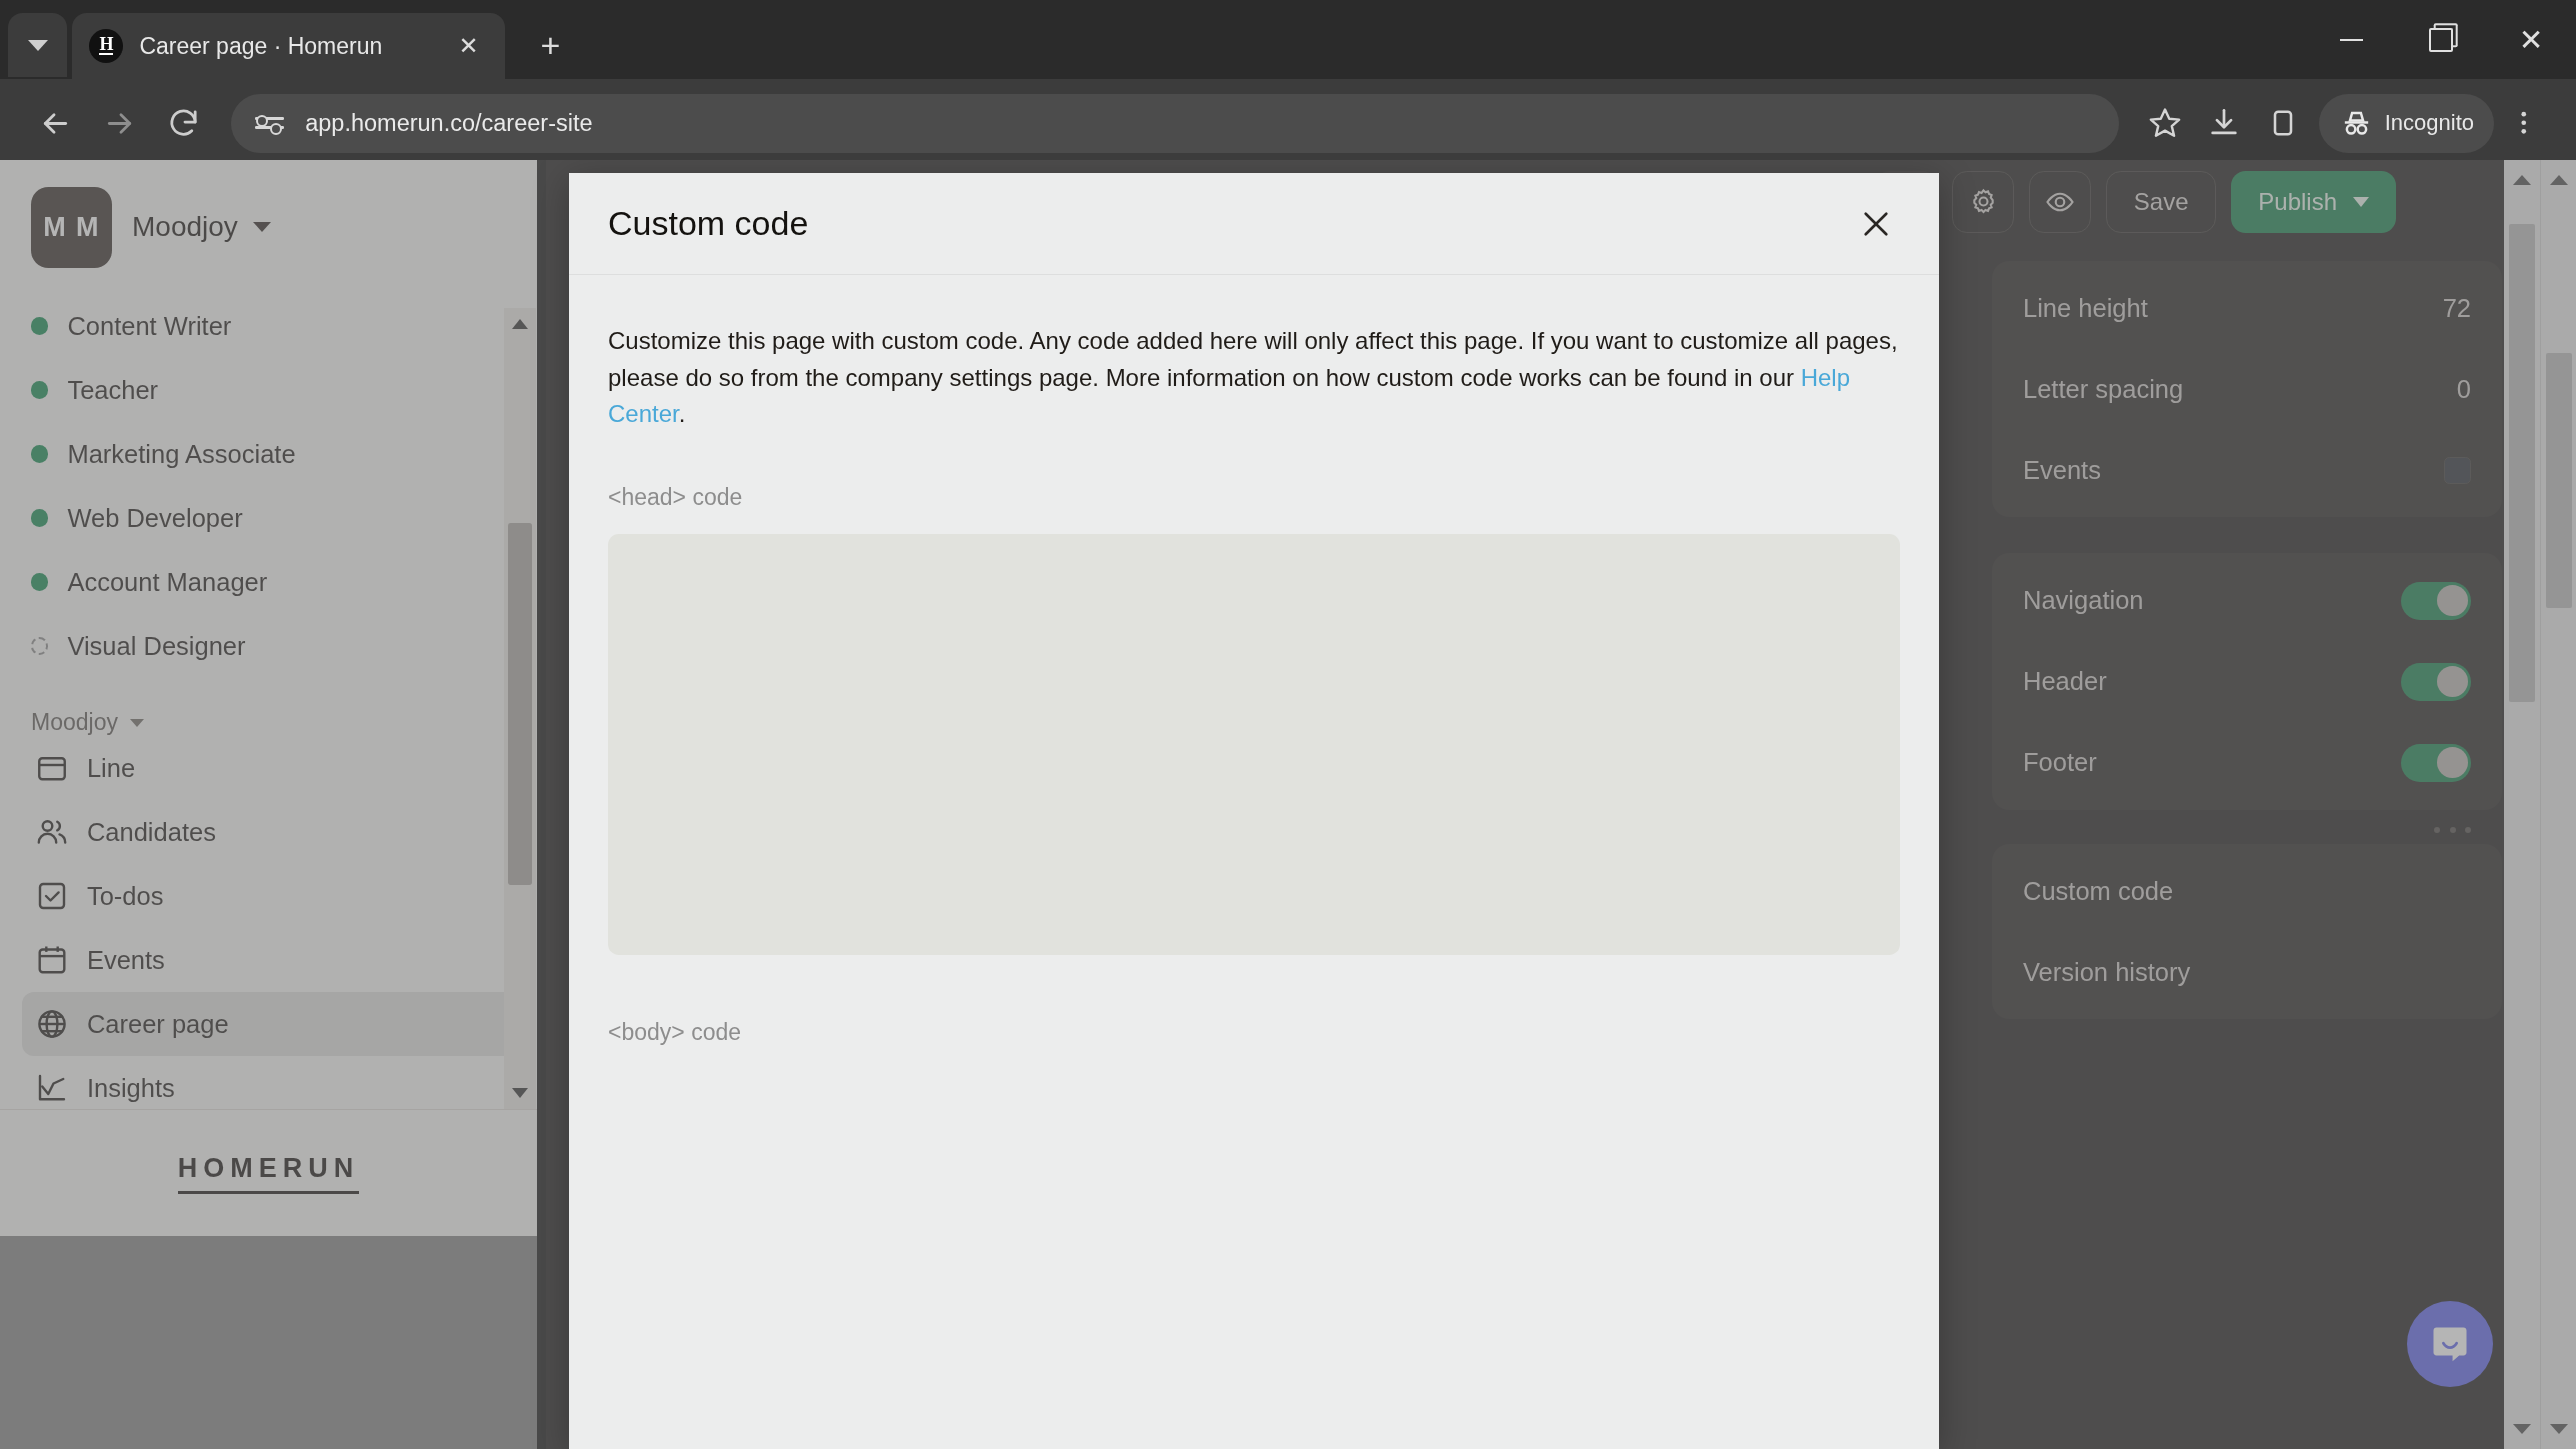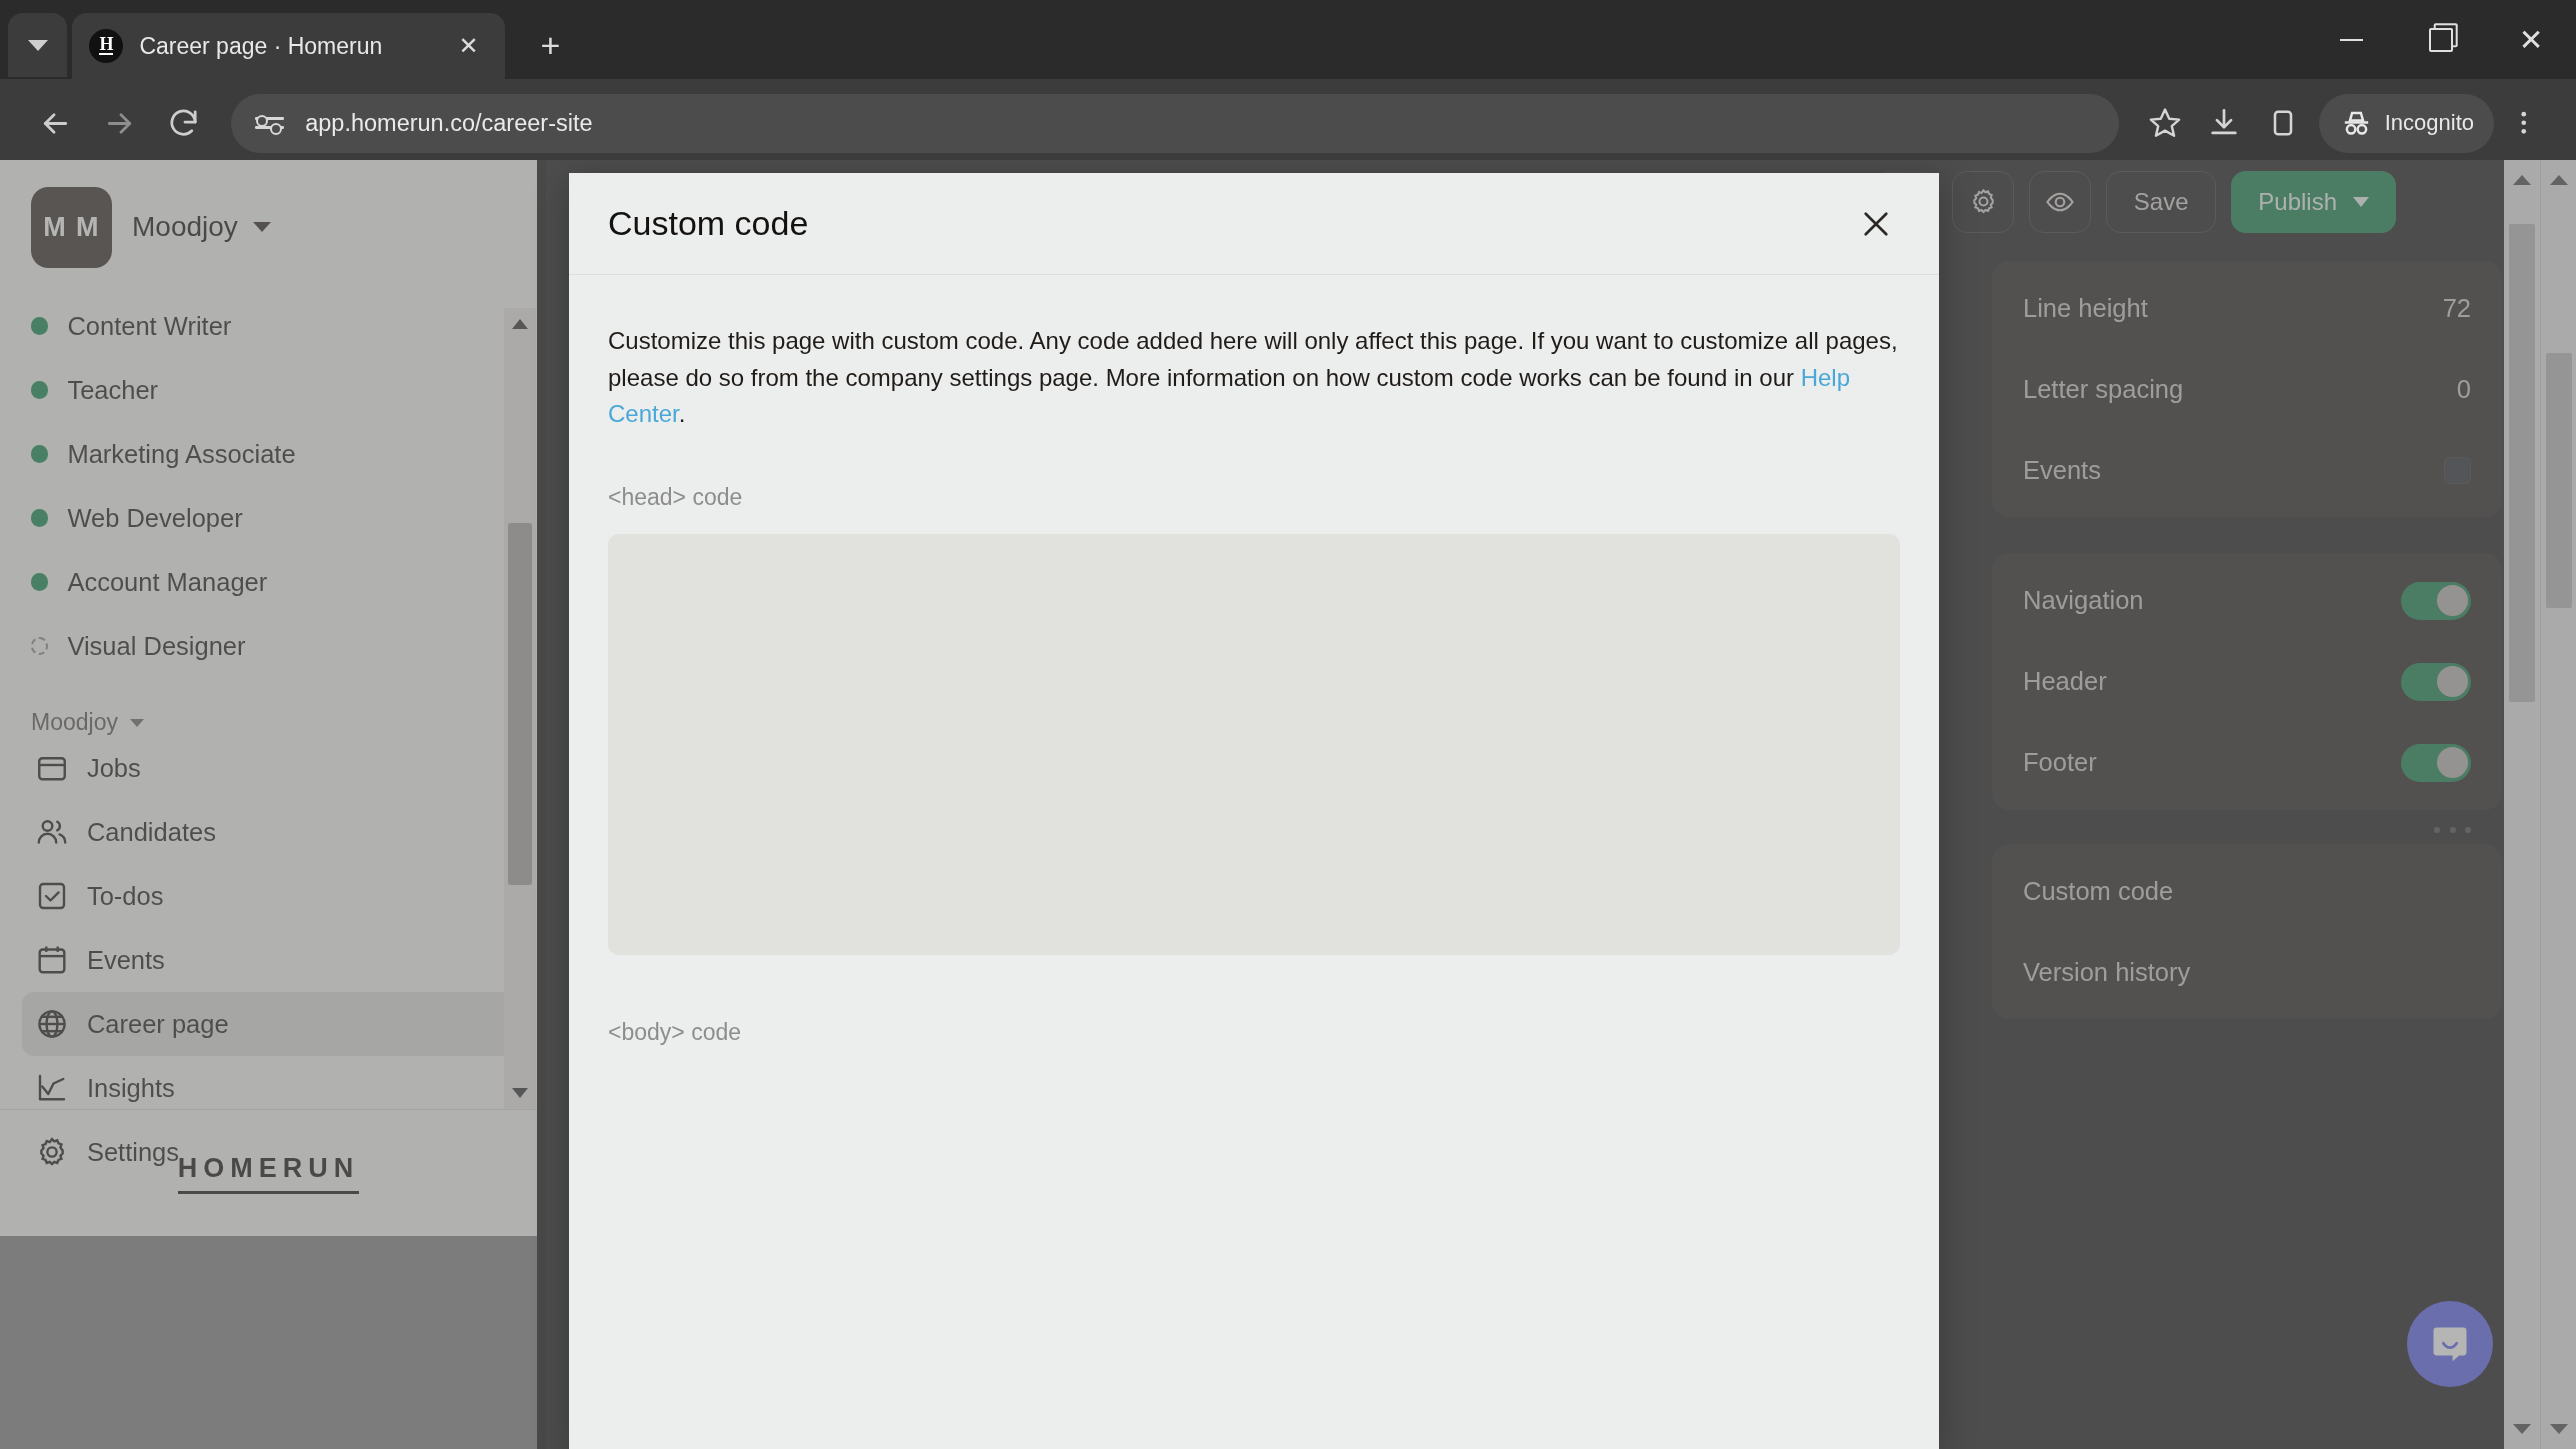--- a/index.html
+++ b/index.html
@@ -385,21 +385,21 @@
       </div>
 
       <div>
         <div class="navlink">
           <span class="ico">
             <svg width="36" height="36" viewBox="0 0 24 24" fill="none" stroke="#1d1a18" stroke-width="1.6">
                 <rect x="3.5" y="5.5" width="17" height="14" rx="2"></rect>
                 <line x1="3.5" y1="10" x2="20.5" y2="10"></line>
               </svg>
           </span>
-          <span>Jobs</span>
+          <span>Line</span>
         </div>
         <div class="navlink">
           <span class="ico">
             <svg width="36" height="36" viewBox="0 0 24 24" fill="none" stroke="#1d1a18" stroke-width="1.6" stroke-linecap="round">
                 <circle cx="9" cy="8" r="3.2"></circle>
                 <path d="M3.2 19a5.8 5.8 0 0 1 11.6 0"></path>
                 <path d="M15.5 5.2a3.2 3.2 0 0 1 0 5.7"></path>
                 <path d="M17 13.6A5.8 5.8 0 0 1 20.8 19"></path>
               </svg>
           </span>
@@ -439,29 +439,20 @@
         </div>
         <div class="navlink">
           <span class="ico">
             <svg width="36" height="36" viewBox="0 0 24 24" fill="none" stroke="#1d1a18" stroke-width="1.6" stroke-linecap="round" stroke-linejoin="round">
                 <polyline points="4 4 4 19.5 20 19.5"></polyline>
                 <polyline points="5.5 11 9.5 16 13 9 19.5 6"></polyline>
               </svg>
           </span>
           <span>Insights</span>
         </div>
-        <div class="navlink">
-          <span class="ico">
-            <svg width="36" height="36" viewBox="0 0 24 24" fill="none" stroke="#1d1a18" stroke-width="1.6">
-                <circle cx="12" cy="12" r="3.1"></circle>
-                <path d="M12 3.4l1.5 1.5 2-.7.8 2 2 .8-.7 2L19.1 11v2l-1.5 1.5.7 2-2 .8-.8 2-2-.7L12 20.1l-1.5-1.5-2 .7-.8-2-2-.8.7-2L4.9 13v-2l1.5-1.5-.7-2 2-.8.8-2 2 .7z"></path>
-              </svg>
-          </span>
-          <span>Settings</span>
-        </div>
       </div>
 
       <div class="sb-footer">
         <div class="logo-hr">HOMERUN</div>
       </div>
 
       <div class="sb-scroll">
         <div class="sb-arrow up">
             <span class="tri-up"></span>
           </div>

